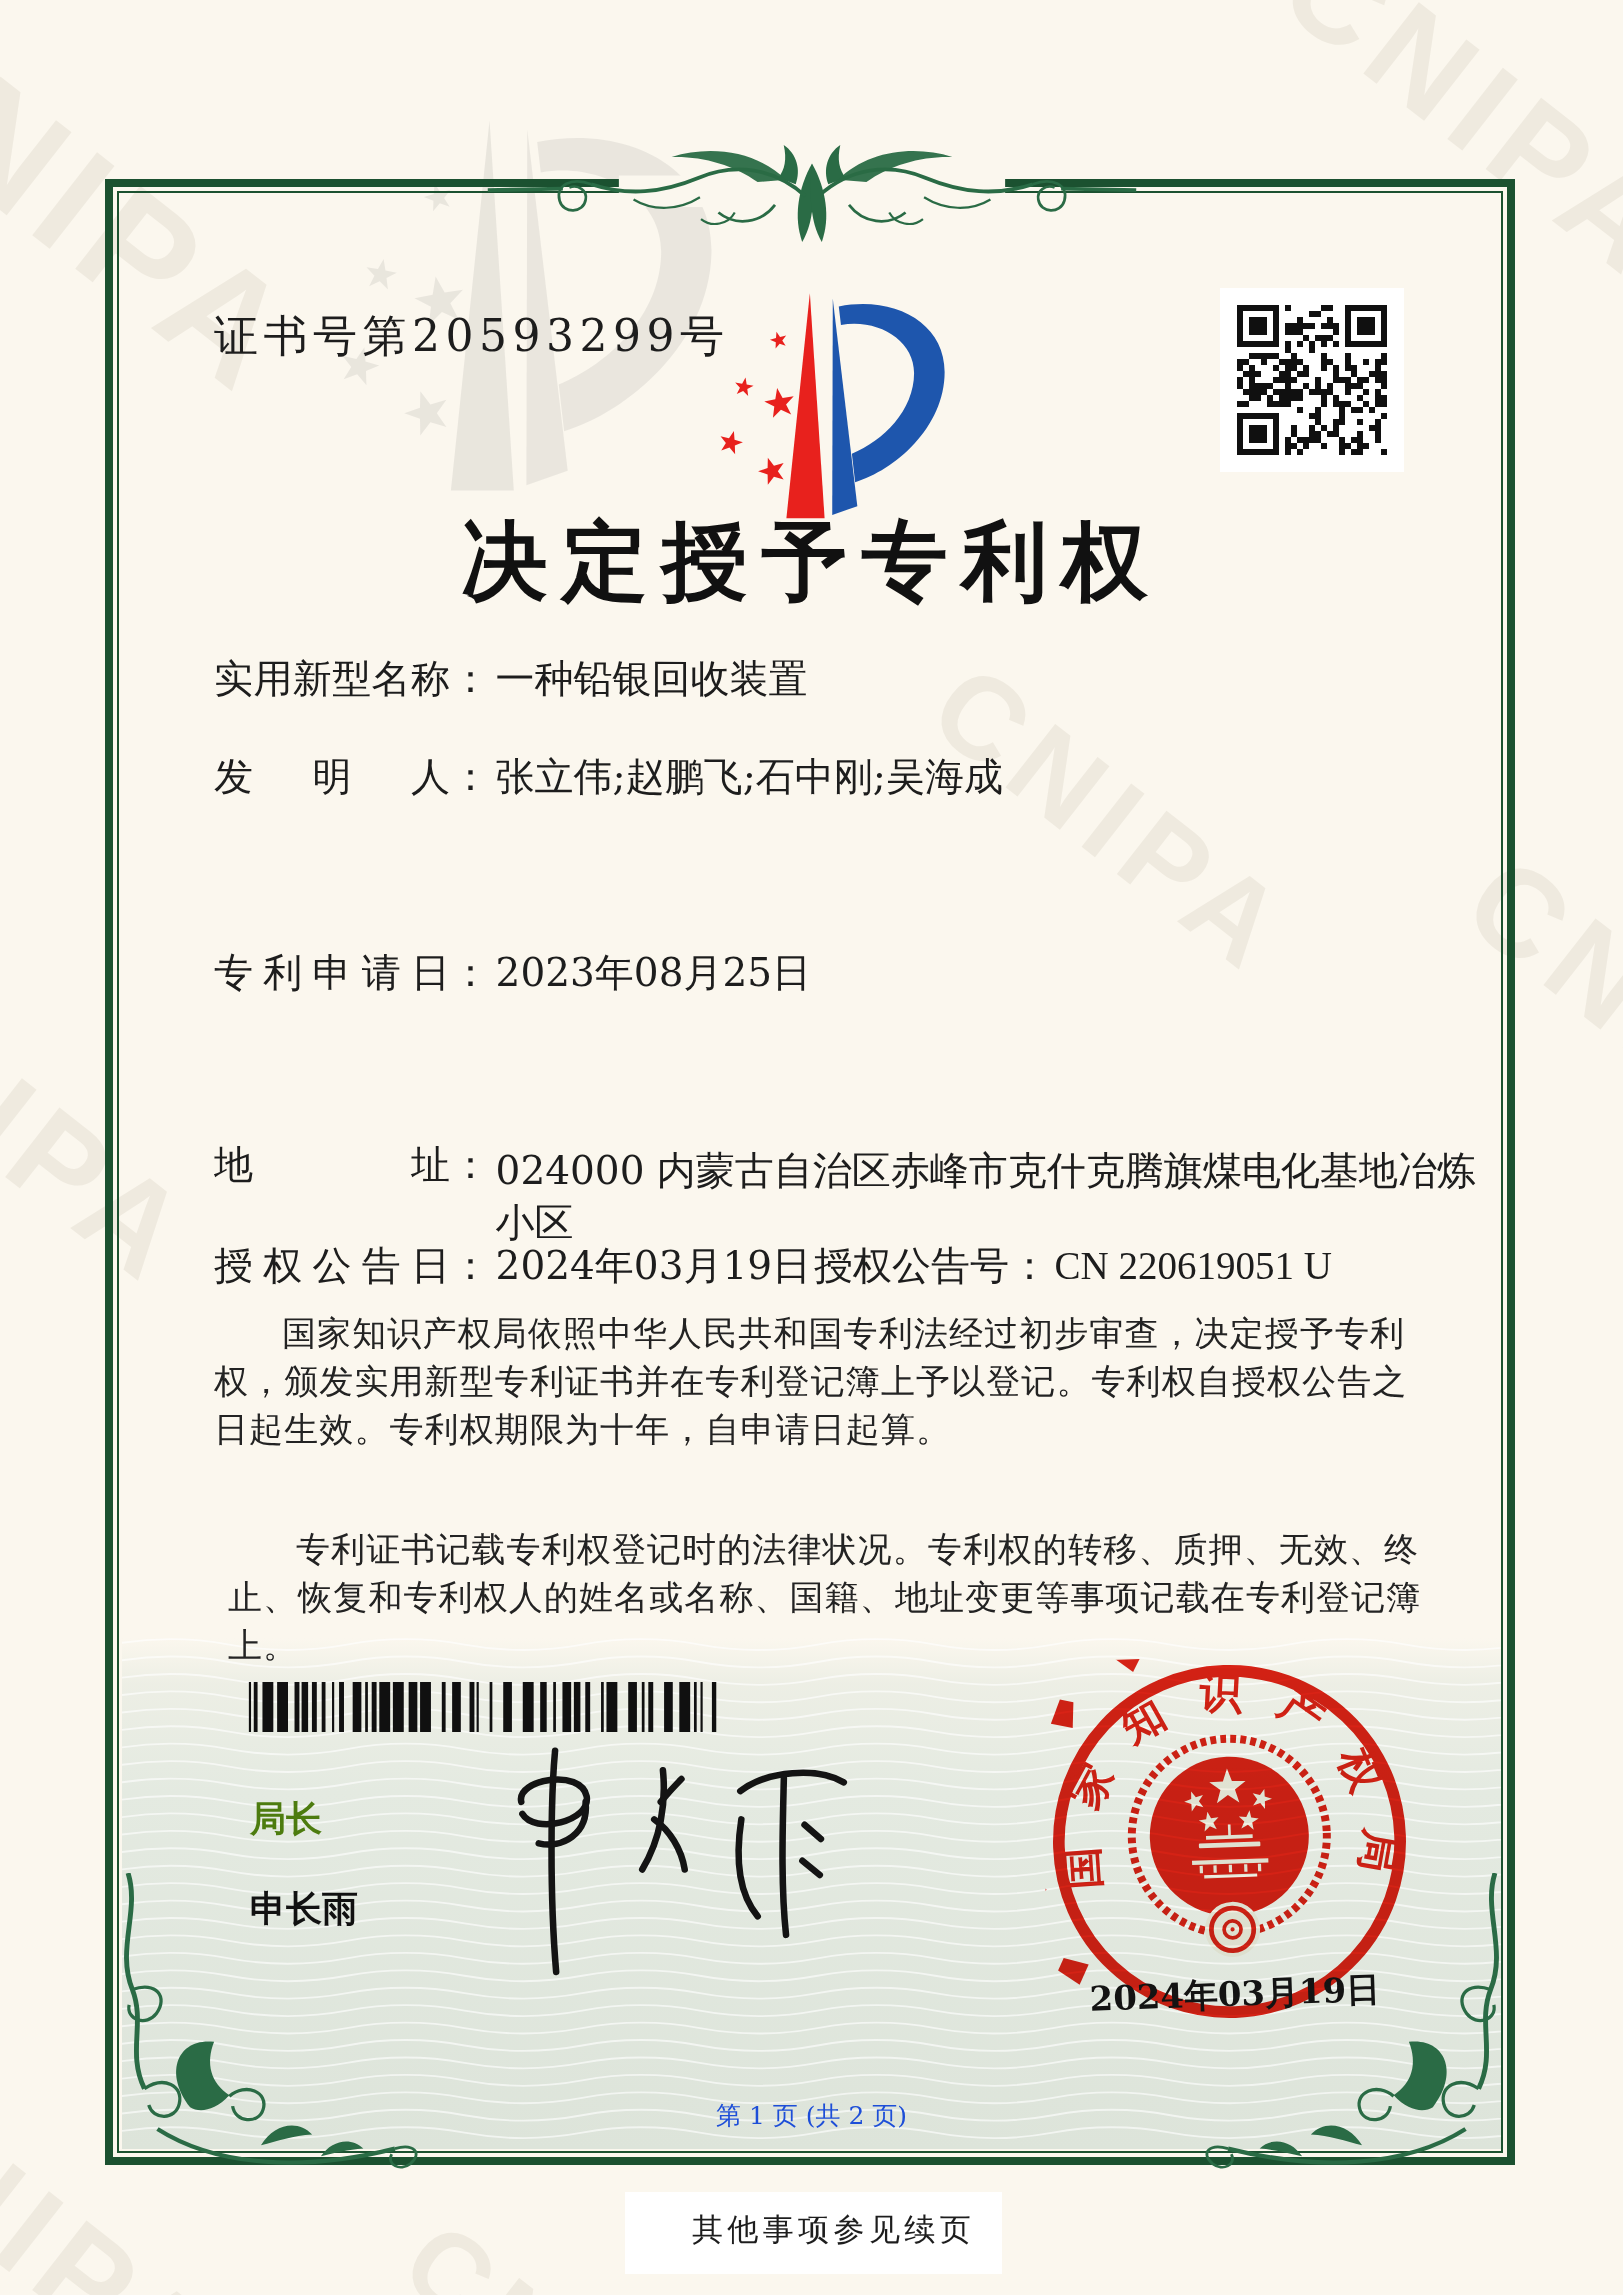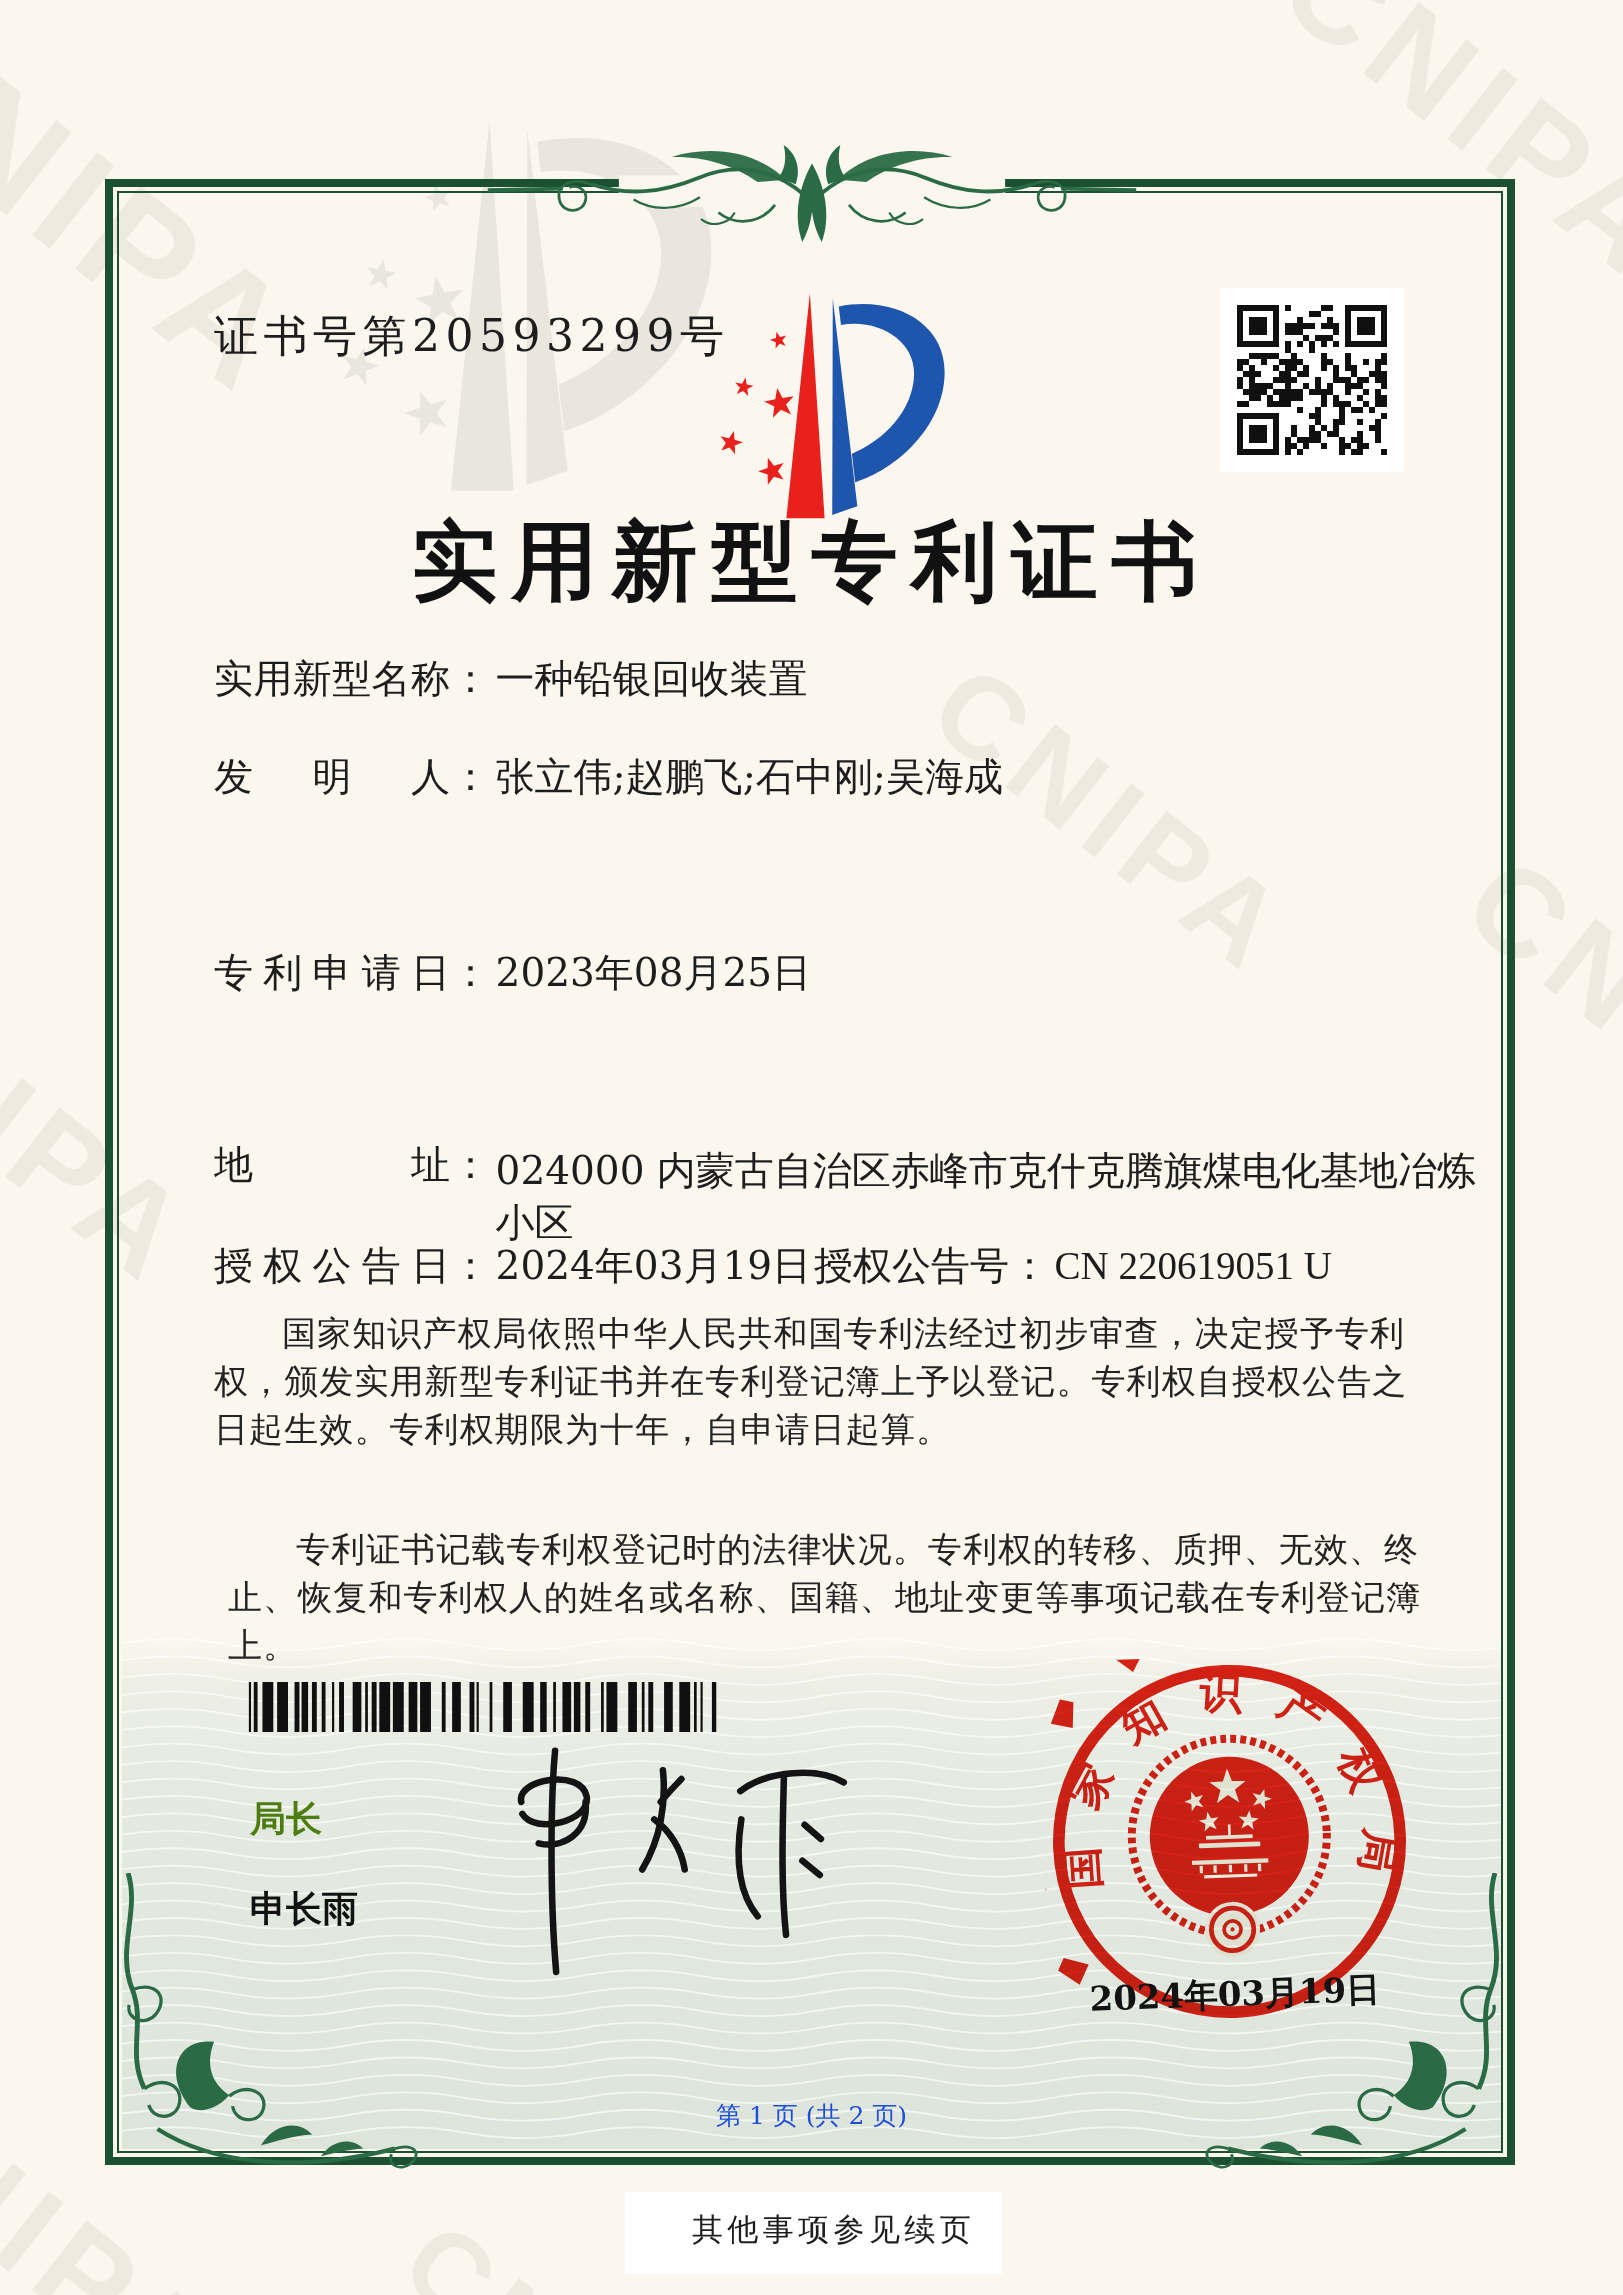--- a/index.html
+++ b/index.html
@@ -359,21 +359,21 @@
         <rect x="22" y="22" width="33" height="33" fill="#101010"></rect>
         <rect x="198" y="0" width="77" height="77" fill="#101010"></rect>
         <rect x="209" y="11" width="55" height="55" fill="#ffffff"></rect>
         <rect x="220" y="22" width="33" height="33" fill="#101010"></rect>
         <rect x="0" y="198" width="77" height="77" fill="#101010"></rect>
         <rect x="11" y="209" width="55" height="55" fill="#ffffff"></rect>
         <rect x="22" y="220" width="33" height="33" fill="#101010"></rect>
       </svg>
   </div>
 
-  <div class="title">实用新型专利证书</div>
+  <div class="title">决定授予专利权</div>
 
   <div class="frow" style="top:659px;">
     <span class="f-label">实用新型名称</span><span class="f-sep">：</span><span class="f-val">一种铅银回收装置</span>
   </div>
   <div class="frow" style="top:757px;">
     <span class="f-label">发明人</span><span class="f-sep">：</span><span class="f-val">张立伟;赵鹏飞;石中刚;吴海成</span>
   </div>
   <div class="frow" style="top:953px;">
     <span class="f-label">专利申请日</span><span class="f-sep">：</span><span class="f-val">2023年08月25日</span>
   </div>

